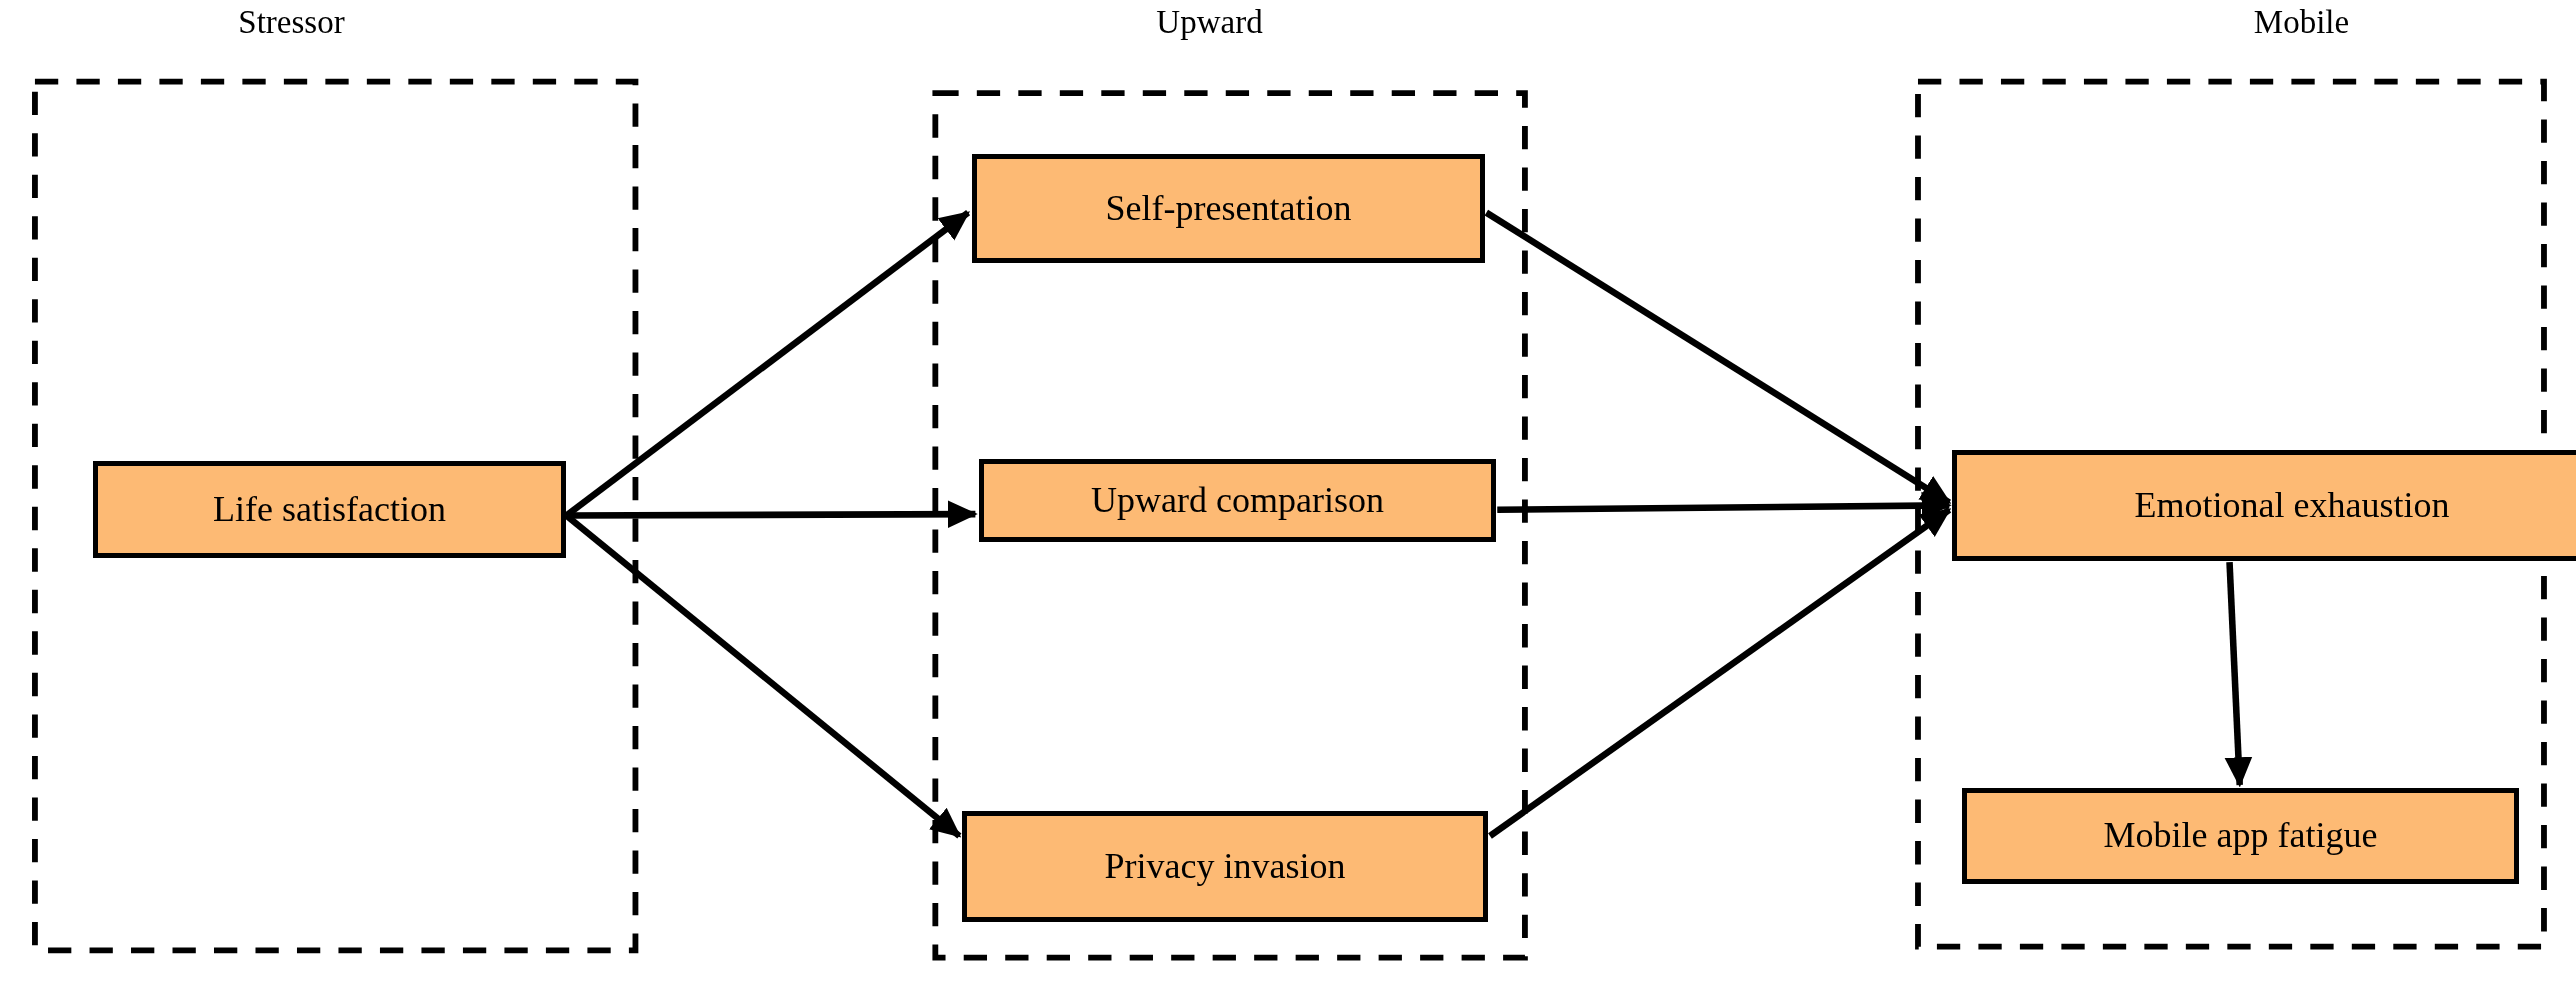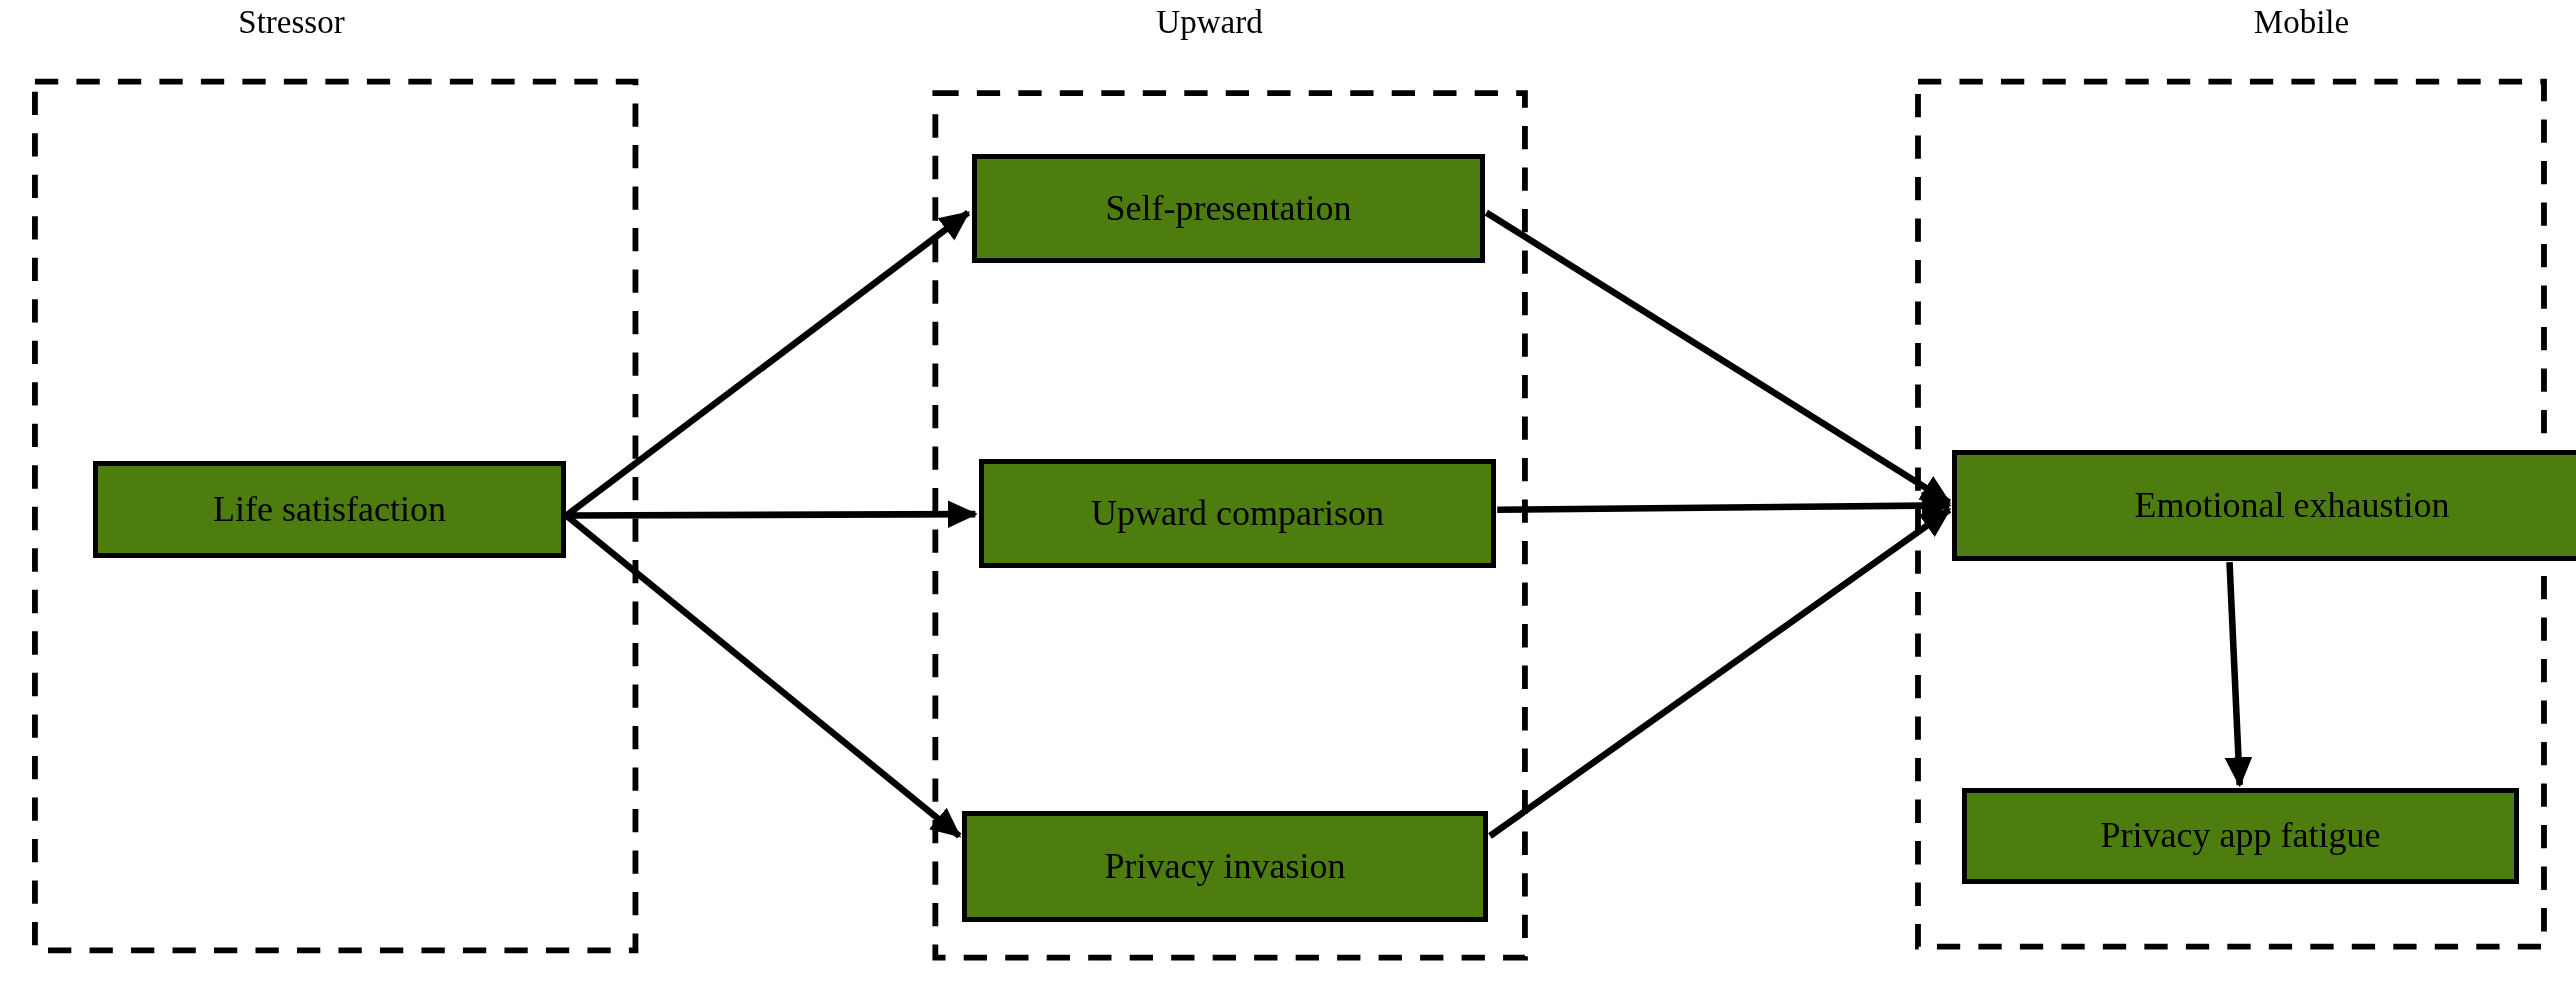--- a/index.html
+++ b/index.html
@@ -33,21 +33,21 @@
     text-align: center;
     color: #000000;
     white-space: nowrap;
     font-family: "Liberation Serif", "DejaVu Serif", serif;
   }
   
   .node {
     position: absolute;
     box-sizing: border-box;
     border: 5.1px solid #000000;
-    background: #4d7c0f;
+    background: #fdba74;
     display: flex;
     align-items: center;
     justify-content: center;
     color: #000000;
     font-size: 36px;
     line-height: 1.05;
     white-space: nowrap;
     font-family: "Liberation Serif", "DejaVu Serif", serif;
   }
 </style>
@@ -87,28 +87,28 @@
       <div class="group-header" style="left: 2083px; top: 5.8px; width: 437px;">Mobile</div>
     </div>
 
   <div id="nodes">
       <div class="node" style="left: 93px; top: 461px; width: 473px; height: 97px; border-width: 5.1px;">
         <span>Life satisfaction</span>
       </div>
       <div class="node" style="left: 972px; top: 154px; width: 513px; height: 109px; border-width: 5.1px;">
         <span>Self-presentation</span>
       </div>
-      <div class="node" style="left: 979px; top: 459px; width: 517px; height: 109px; border-width: 5.1px;">
+      <div class="node" style="left: 979px; top: 459px; width: 517px; height: 83px; border-width: 5.1px;">
         <span>Upward comparison</span>
       </div>
       <div class="node" style="left: 962px; top: 785px; width: 526px; height: 111px; border-width: 5.1px; margin-top: 26px;">
         <span>Privacy invasion</span>
       </div>
       <div class="node" style="left: 1952px; top: 450px; width: 680px; height: 111px; border-width: 5.1px;">
         <span>Emotional exhaustion</span>
       </div>
       <div class="node" style="left: 1962px; top: 788px; width: 557px; height: 96px; border-width: 5.1px;">
-        <span>Privacy app fatigue</span>
+        <span>Mobile app fatigue</span>
       </div>
     </div>
 
 </div>
 
 
 </body></html>

